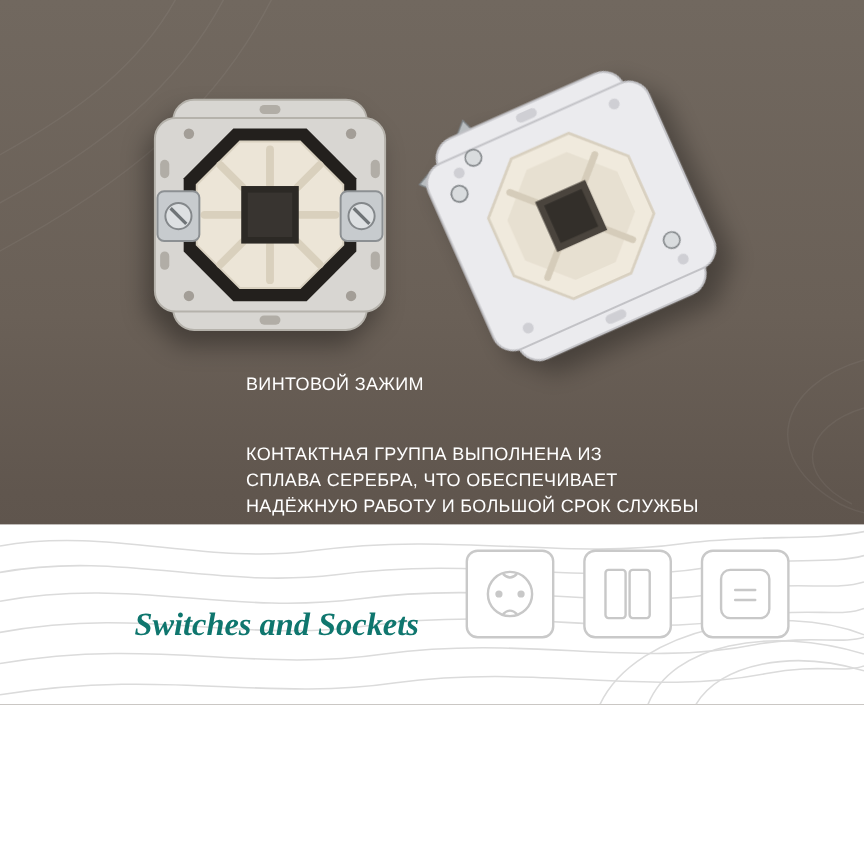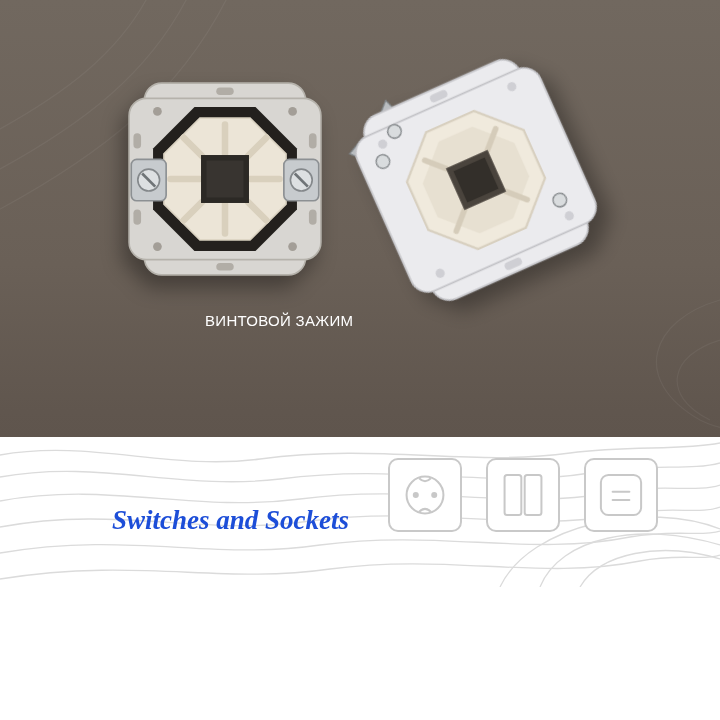--- a/index.html
+++ b/index.html
@@ -50,21 +50,21 @@
     width: 720px; height: 150px;
     background: #ffffff;
   }
   .band-contours { position: absolute; left: 0; top: 0; }
   .tagline {
     position: absolute; left: 112px; top: 68px;
     font-family: "Liberation Serif", serif;
     font-style: italic;
     font-weight: 700;
     font-size: 27px;
-    color: #1d4ed8;
+    color: #0f766e;
     white-space: nowrap;
   }
   .icon-row {
     position: absolute; left: 388px; top: 21px;
     display: flex; gap: 24px;
   }
   .icon-box {
     width: 74px; height: 74px;
     background: #ffffff;
     border: 2px solid #c9c9c9;
@@ -186,20 +186,23 @@
       <g fill="#d9dcde" stroke="#83878a" stroke-width="1.2">
         <circle cx="52" cy="32" r="6"></circle>
         <circle cx="32" cy="52" r="6"></circle>
         <circle cx="160" cy="146" r="6"></circle>
       </g>
     </svg>
   </div>
 
   <div class="features">
     <p class="feature feature-first">ВИНТОВОЙ ЗАЖИМ</p>
+    <p class="feature">КОНТАКТНАЯ ГРУППА ВЫПОЛНЕНА ИЗ
+СПЛАВА СЕРЕБРА, ЧТО ОБЕСПЕЧИВАЕТ
+НАДЁЖНУЮ РАБОТУ И БОЛЬШОЙ СРОК СЛУЖБЫ</p>
   </div>
 
   <div class="band">
     <svg class="band-contours" width="720" height="150" viewBox="0 0 720 150">
       <g fill="none" stroke="#dbdbdb" stroke-width="1.3">
         <path d="M0,18 C90,2 170,34 260,22 C380,6 470,30 570,16 C630,8 680,14 720,6"></path>
         <path d="M0,40 C100,22 180,54 280,42 C400,26 490,52 590,36 C650,26 690,34 720,26"></path>
         <path d="M0,64 C110,44 190,76 300,62 C420,46 510,74 610,56 C660,46 695,56 720,48"></path>
         <path d="M0,90 C120,68 200,100 310,84 C430,68 520,96 620,78 C670,68 700,78 720,70"></path>
         <path d="M0,116 C130,94 210,124 320,108 C440,92 530,120 630,100 C675,92 702,100 720,94"></path>

